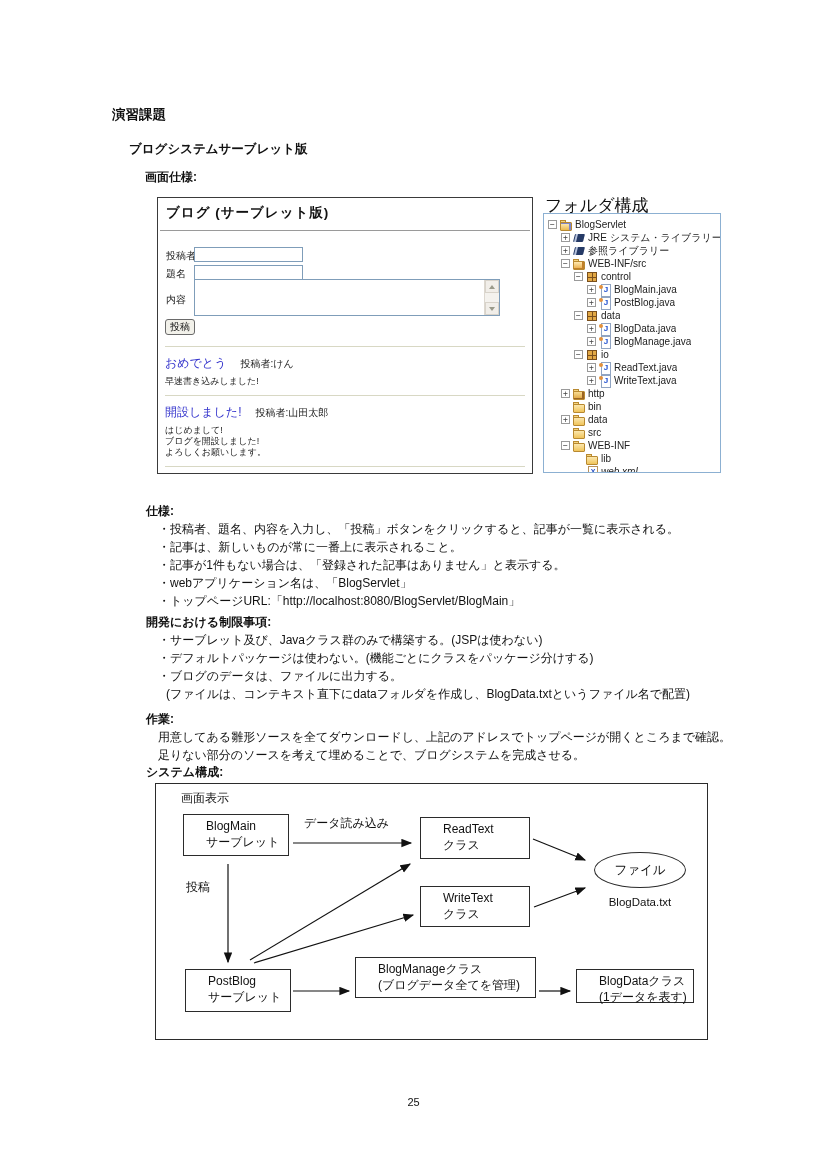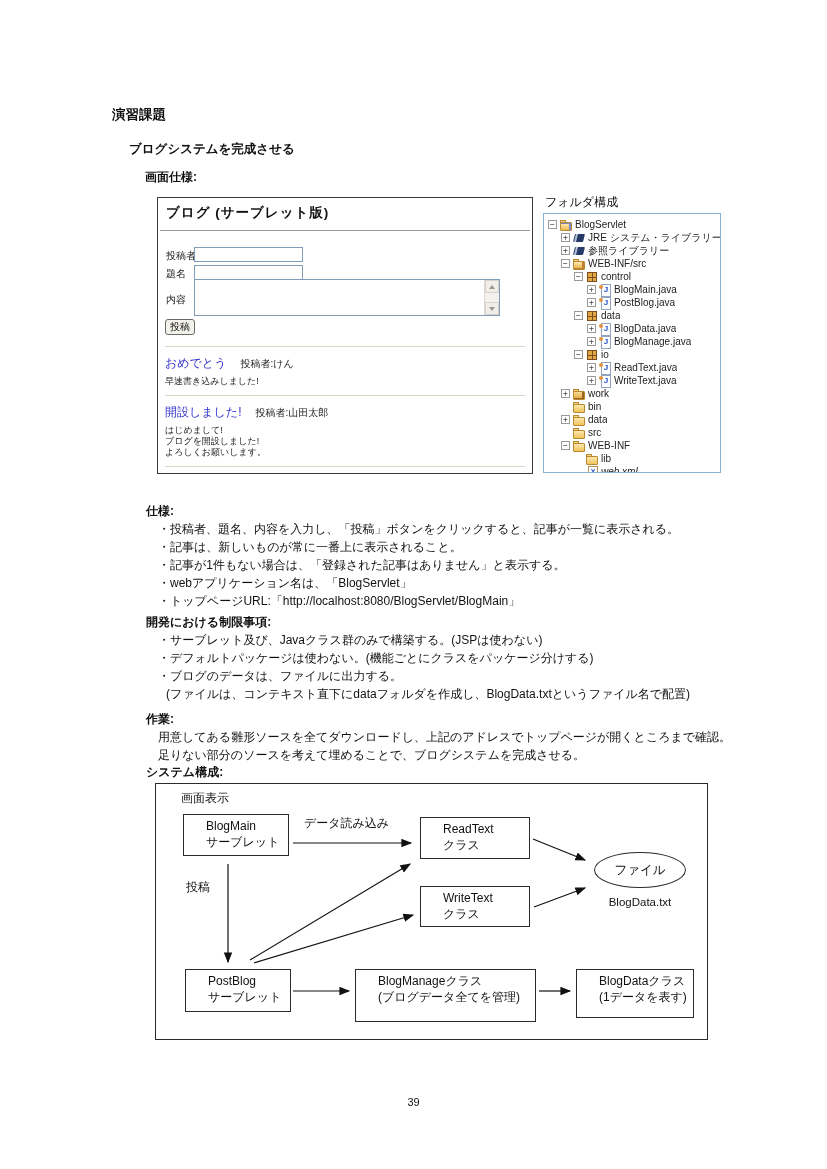--- a/index.html
+++ b/index.html
@@ -3,21 +3,21 @@
 <meta charset="utf-8">
 <style>
   html,body{margin:0;padding:0;background:#e8e8e8}
   .page{position:relative;width:827px;height:1169px;background:#fff;margin:0 auto;
         font-family:"Liberation Sans","DejaVu Sans",sans-serif;color:#111;overflow:hidden}
 
   
   .h-main{position:absolute;left:112px;top:106px;font-size:13.5px;font-weight:bold}
   .h-sub{position:absolute;left:129px;top:141px;font-size:12.5px;font-weight:bold}
   .h-screen{position:absolute;left:145px;top:169px;font-size:12px;font-weight:bold}
-  .h-tree{position:absolute;left:545px;top:194px;font-size:12px}
+  .h-tree{position:absolute;left:545px;top:194px;font-size:17px}
   .h-sys{position:absolute;left:146px;top:764px;font-size:12px;font-weight:bold}
 
   
   .browser{position:absolute;left:157px;top:197px;width:374px;height:275px;border:1px solid #3a3a3a;background:#fff}
   .b-title{position:absolute;left:8px;top:6px;font-size:13.5px;font-weight:bold;letter-spacing:1px}
   .b-hr{position:absolute;left:2px;right:2px;top:32px;border-top:1px solid #9a9a9a}
   .b-label{position:absolute;font-size:10px;color:#222}
   .lbl-author{left:8px;top:51px}.lbl-subject{left:8px;top:69px}.lbl-content{left:8px;top:95px}
   .b-input{position:absolute;width:103px;height:13px;border:1px solid #7f9db9;background:#fff;font-size:10px;padding:0 2px}
   .in-author{left:36px;top:49px}.in-subject{left:36px;top:67px}
@@ -82,33 +82,33 @@
   .dellipse{position:absolute;box-sizing:border-box;border:1px solid #2b2b2b;border-radius:50%;
             display:flex;align-items:center;justify-content:center;font-size:12.5px;background:#fff}
   .lab-screen{left:25px;top:6px}
   .lab-read{left:148px;top:31px}
   .lab-post{left:30px;top:95px}
   .lab-file{left:437px;top:112px;width:94px;text-align:center;font-size:11.5px}
   .box-blogmain{left:27px;top:30px;width:106px;height:42px}
   .box-readtext{left:264px;top:33px;width:110px;height:42px}
   .box-writetext{left:264px;top:102px;width:110px;height:41px}
   .box-postblog{left:29px;top:185px;width:106px;height:43px}
-  .box-blogmanage{left:199px;top:185px;width:181px;height:53px}
-  .box-blogdata{left:420px;top:185px;width:118px;height:49px}
+  .box-blogmanage{left:199px;top:173px;width:181px;height:41px}
+  .box-blogdata{left:420px;top:185px;width:118px;height:34px}
   .ell-file{left:438px;top:68px;width:92px;height:36px}
 
   .pagenum{position:absolute;left:0;top:1096px;width:827px;text-align:center;font-size:11px}
 </style>
 </head>
 <body>
 
 <div class="page">
 
   <div class="h-main">演習課題</div>
-  <div class="h-sub">ブログシステムを完成させる</div>
+  <div class="h-sub">ブログシステムサーブレット版</div>
   <div class="h-screen">画面仕様:</div>
 
   <div class="browser">
     <div class="b-title">ブログ (サーブレット版)</div>
     <div class="b-hr"></div>
 
     <div class="b-label lbl-author">投稿者</div>
     <input class="b-input in-author" readonly="" style="">
     <div class="b-label lbl-subject">題名</div>
     <input class="b-input in-subject" readonly="" style="">
@@ -207,21 +207,21 @@
         <span class="tree-label">ReadText.java</span>
       </div>
       <div class="tree-row" style="padding-left: 43px;">
         <span class="toggle">+</span>
         <span class="ico java-file"></span>
         <span class="tree-label">WriteText.java</span>
       </div>
       <div class="tree-row" style="padding-left: 17px;">
         <span class="toggle">+</span>
         <span class="ico package-folder"></span>
-        <span class="tree-label">work</span>
+        <span class="tree-label">http</span>
       </div>
       <div class="tree-row" style="padding-left: 17px;">
         <span class="toggle-spacer"></span>
         <span class="ico folder"></span>
         <span class="tree-label">bin</span>
       </div>
       <div class="tree-row" style="padding-left: 17px;">
         <span class="toggle">+</span>
         <span class="ico folder"></span>
         <span class="tree-label">data</span>
@@ -318,14 +318,14 @@
     <div class="dbox box-blogmanage">
       <div>BlogManageクラス</div>
       <div>(ブログデータ全てを管理)</div>
     </div>
     <div class="dbox box-blogdata">
       <div>BlogDataクラス</div>
       <div>(1データを表す)</div>
     </div>
   </div>
 
-  <div class="pagenum">39</div>
+  <div class="pagenum">25</div>
 </div>
 
 </body></html>

